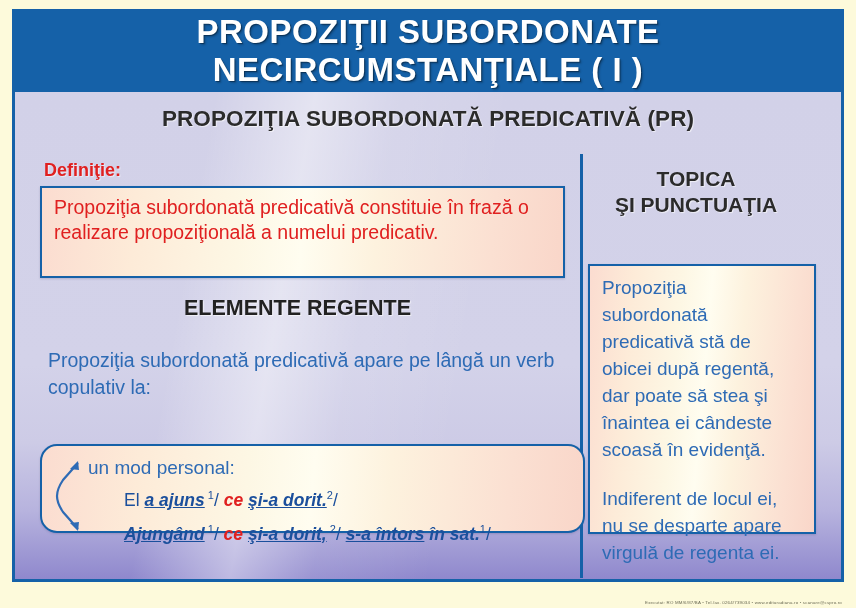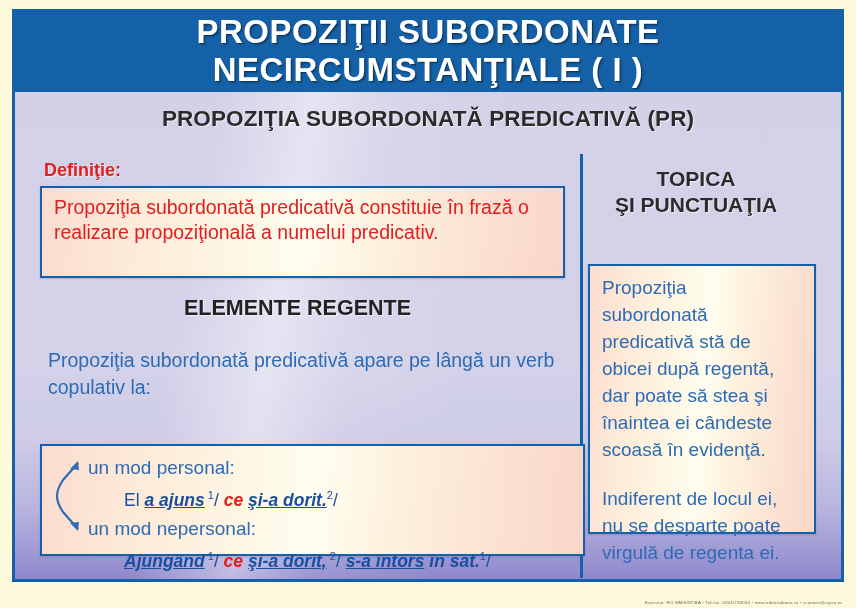--- a/index.html
+++ b/index.html
@@ -167,22 +167,23 @@
     font-size: 19.5px;
     line-height: 27px;
   }
 
   
   #examples-box {
     position: absolute;
     left: 25px;
     top: 300px;
     width: 545px;
-    height: 112px;
+    height: 89px;
     padding: 0;
+    border-radius: 17px;
   }
 
   .bracket {
     position: absolute;
     left: 10px;
     top: 12px;
     width: 30px;
     height: 76px;
   }
 
@@ -299,34 +300,33 @@
 
         <svg class="bracket" viewBox="0 0 30 76">
           <path d="M26 5 L11 22 Q5 31 5 38 Q5 45 11 54 L26 71" fill="none" stroke="#2e6bb5" stroke-width="2.2"></path>
           <polygon points="26,3 18,11 27,12" fill="#2e6bb5"></polygon>
           <polygon points="26,73 18,65 27,64" fill="#2e6bb5"></polygon>
         </svg>
 
         <div id="examples-lines">
             <div class="ex-head">un mod personal:</div>
             <div class="ex-body"><span class="plain">El </span><span class="ul">a ajuns</span><span class="sup"> 1</span><span class="slash">/ </span><span class="ce">ce</span><span class="plain"> </span><span class="ul">şi-a dorit.</span><span class="sup">2</span><span class="slash">/</span></div>
-            <div class="ex-head">un mod nepersonal:</div>
             <div class="ex-body"><span class="ul">Ajungând</span><span class="sup"> 1</span><span class="slash">/ </span><span class="ce">ce</span><span class="plain"> </span><span class="ul">şi-a dorit,</span><span class="sup"> 2</span><span class="slash">/ </span><span class="ul">s-a întors</span><span class="plain-italic" style="font-style: italic;"> în sat.</span><span class="sup">1</span><span class="slash">/</span></div>
           </div>
       </div>
     </div>
 
     <div id="right-col">
       <div id="topica-title">
         <div>TOPICA</div>
         <div>ŞI PUNCTUAŢIA</div>
       </div>
 
       <div id="topica-box" class="peach-box">
         <div class="topica-text">Propoziţia subordonată predicativă stă de obicei după regentă, dar poate să stea şi înaintea ei cândeste scoasă în evidenţă.</div>
         <div class="topica-gap"></div>
-        <div class="topica-text">Indiferent de locul ei, nu se desparte poate virgulă de regenta ei.</div>
+        <div class="topica-text">Indiferent de locul ei, nu se desparte apare virgulă de regenta ei.</div>
       </div>
     </div>
   </div>
 
   <div id="footer">Executat: RO MM/6/87/BA • Tel./ax. 0264/739034 • www.edituradiana.ro • scanare@cspro.ro</div>
 </div>
 
 </body></html>

